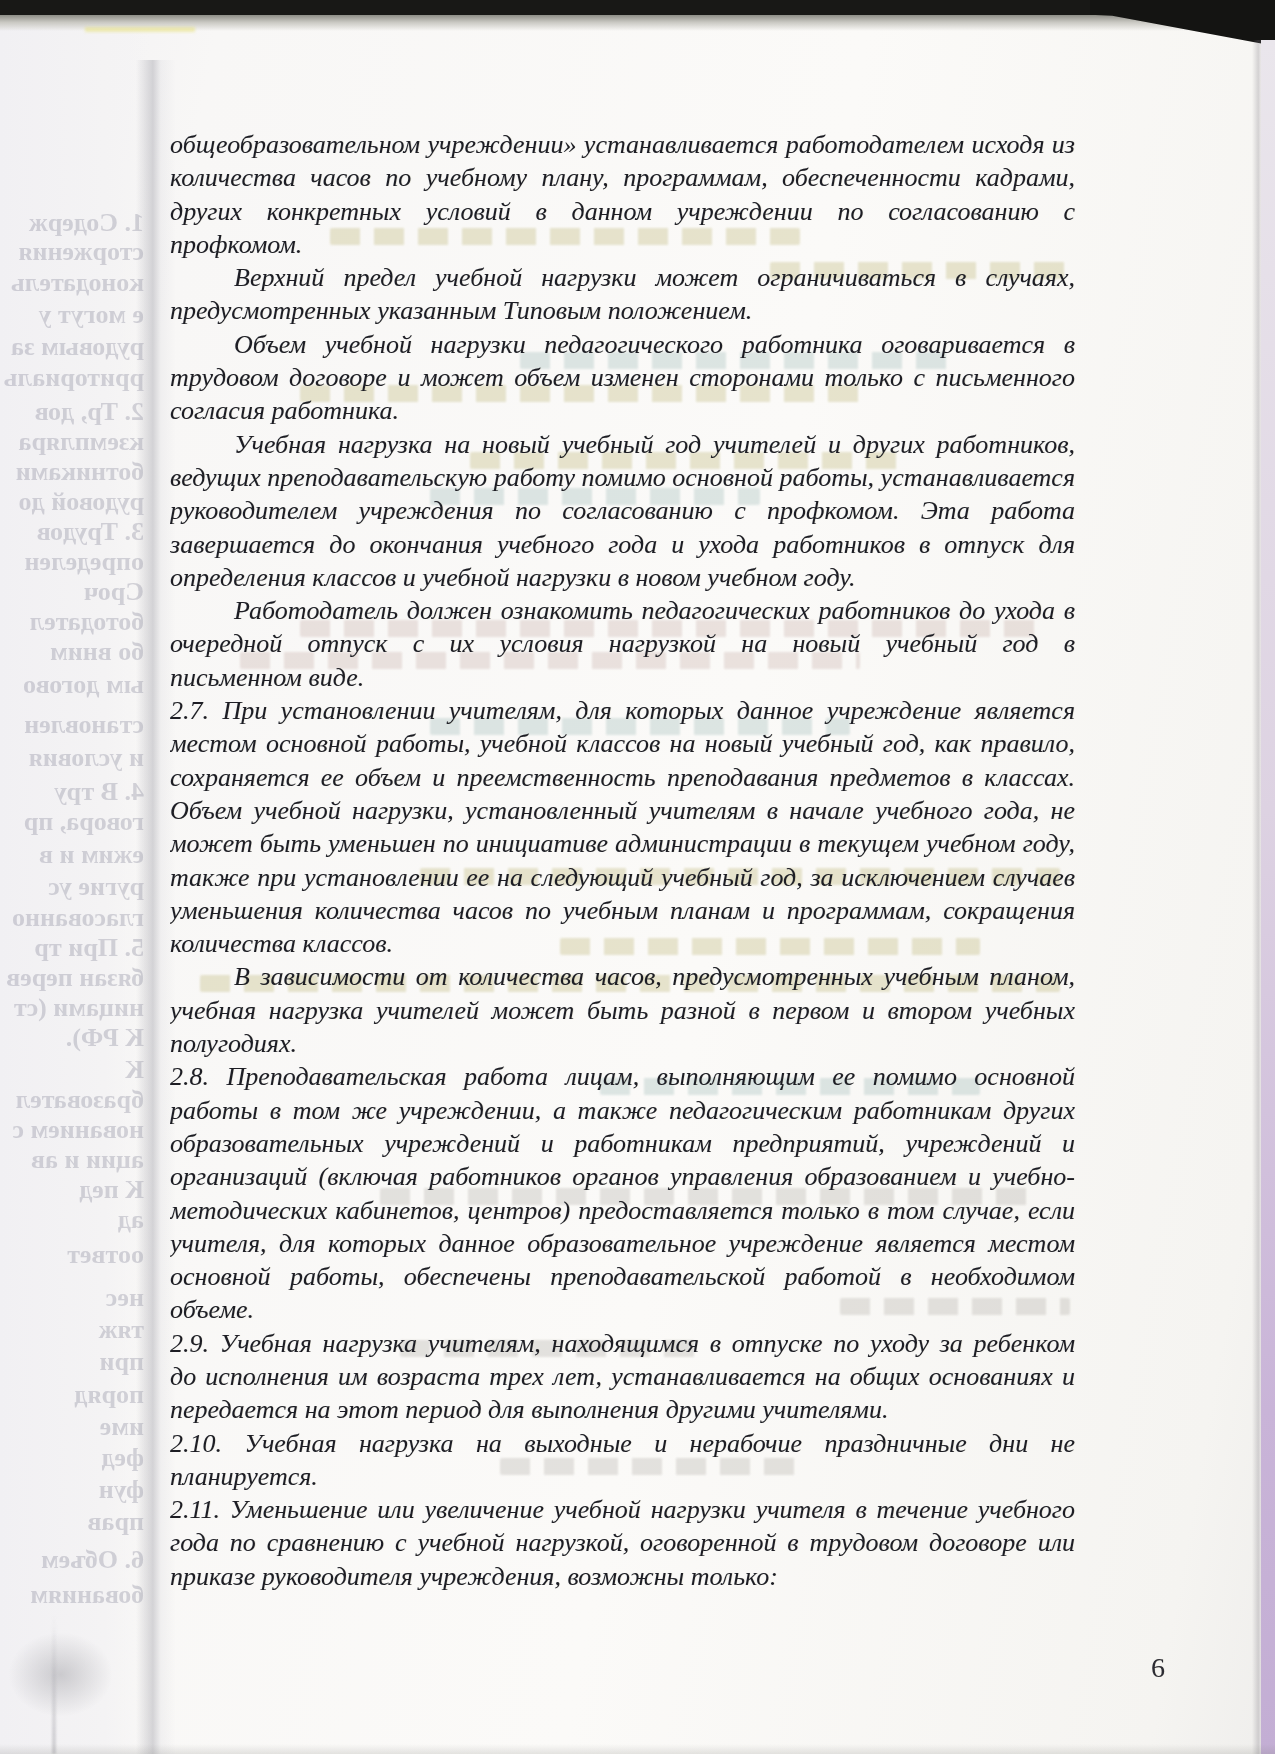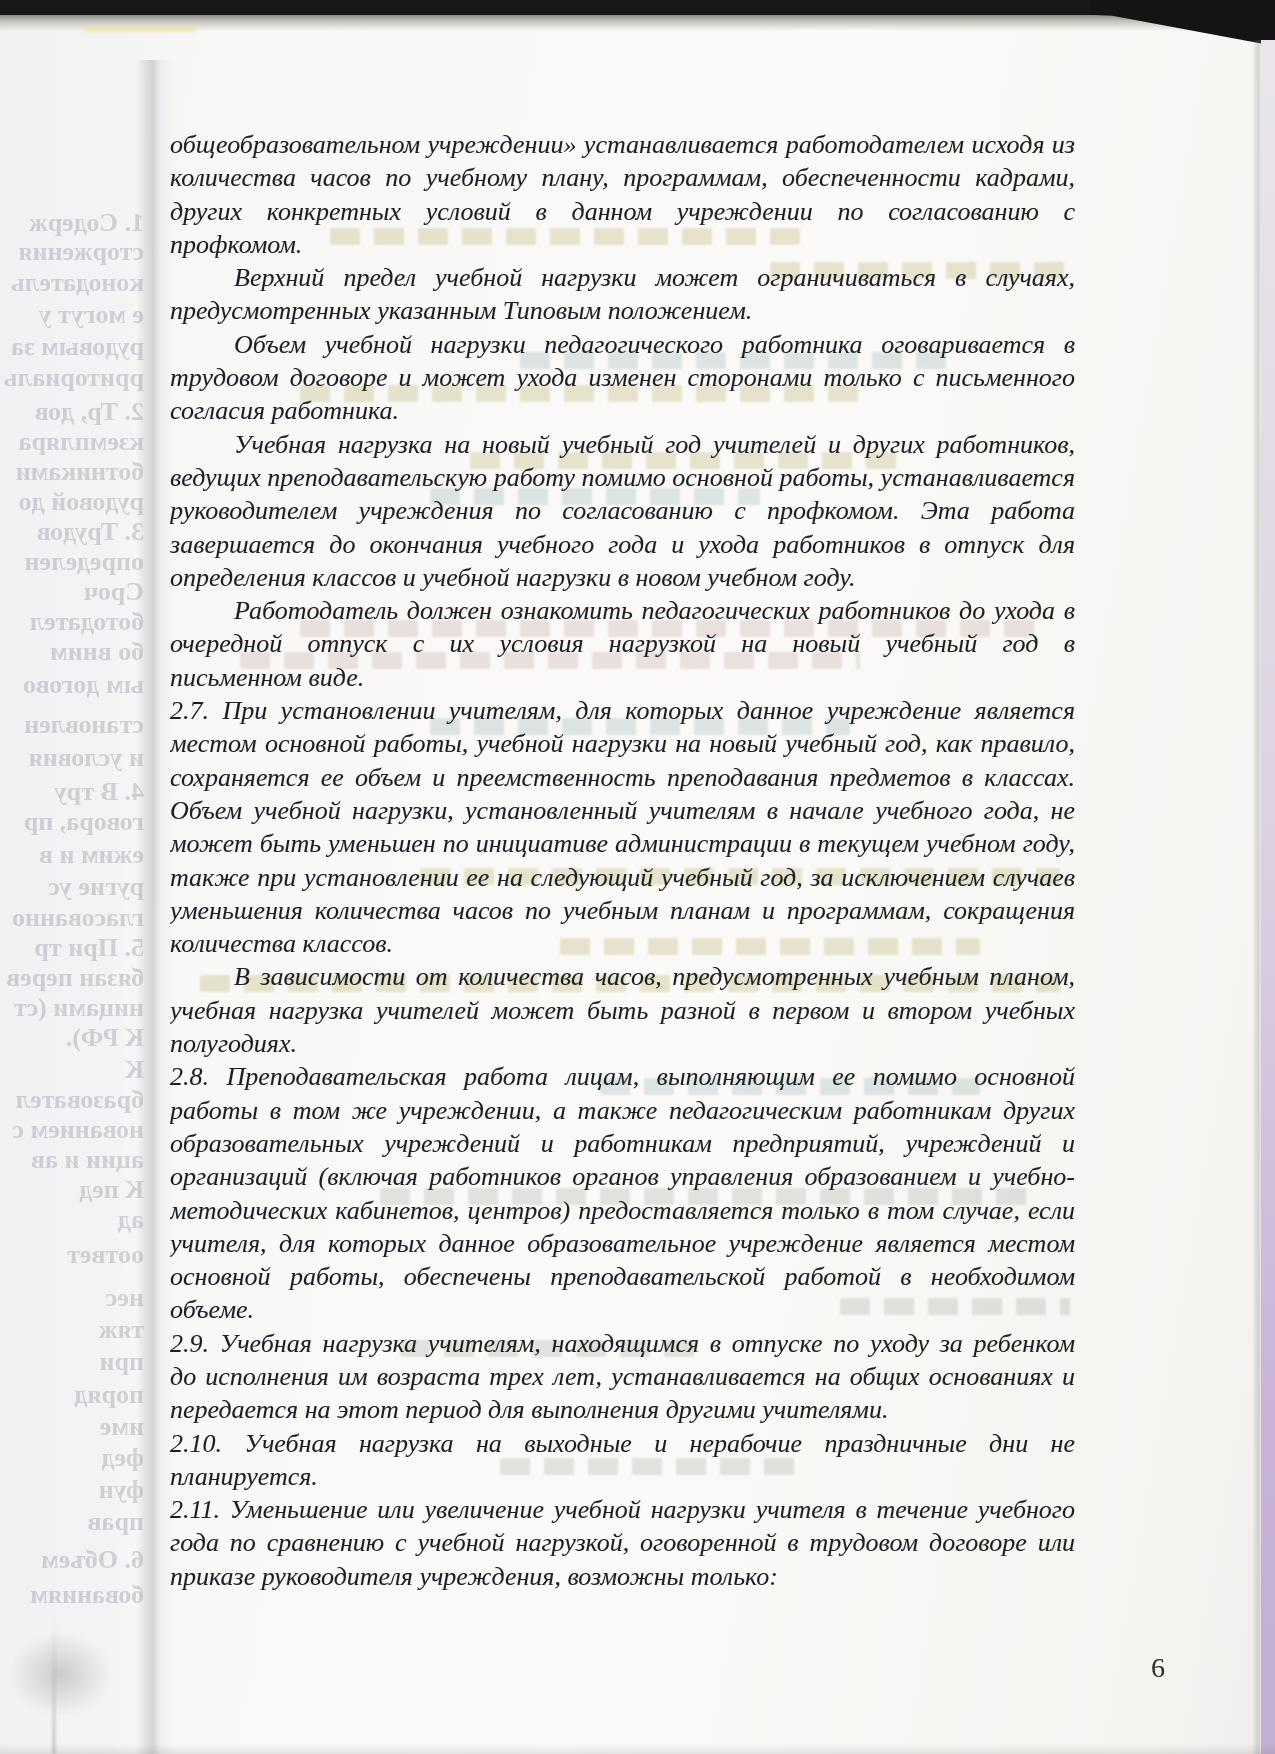--- a/index.html
+++ b/index.html
@@ -144,38 +144,38 @@
         <div class="line">количества часов по учебному плану, программам, обеспеченности кадрами,</div>
         <div class="line">других конкретных условий в данном учреждении по согласованию с</div>
         <div class="line last">профкомом.</div>
       </div>
       <div class="para">
         <div class="line indent">Верхний предел учебной нагрузки может ограничиваться в случаях,</div>
         <div class="line last">предусмотренных указанным Типовым положением.</div>
       </div>
       <div class="para">
         <div class="line indent">Объем учебной нагрузки педагогического работника оговаривается в</div>
-        <div class="line">трудовом договоре и может ухода изменен сторонами только с письменного</div>
+        <div class="line">трудовом договоре и может объем изменен сторонами только с письменного</div>
         <div class="line last">согласия работника.</div>
       </div>
       <div class="para">
         <div class="line indent">Учебная нагрузка на новый учебный год учителей и других работников,</div>
         <div class="line">ведущих преподавательскую работу помимо основной работы, устанавливается</div>
         <div class="line">руководителем учреждения по согласованию с профкомом. Эта работа</div>
         <div class="line">завершается до окончания учебного года и ухода работников в отпуск для</div>
         <div class="line last">определения классов и учебной нагрузки в новом учебном году.</div>
       </div>
       <div class="para">
         <div class="line indent">Работодатель должен ознакомить педагогических работников до ухода в</div>
         <div class="line">очередной отпуск с их условия нагрузкой на новый учебный год в</div>
         <div class="line last">письменном виде.</div>
       </div>
       <div class="para">
         <div class="line">2.7. При установлении учителям, для которых данное учреждение является</div>
-        <div class="line">местом основной работы, учебной нагрузки на новый учебный год, как правило,</div>
+        <div class="line">местом основной работы, учебной классов на новый учебный год, как правило,</div>
         <div class="line">сохраняется ее объем и преемственность преподавания предметов в классах.</div>
         <div class="line">Объем учебной нагрузки, установленный учителям в начале учебного года, не</div>
         <div class="line">может быть уменьшен по инициативе администрации в текущем учебном году, а</div>
         <div class="line">также при установлении ее на следующий учебный год, за исключением случаев</div>
         <div class="line">уменьшения количества часов по учебным планам и программам, сокращения</div>
         <div class="line last">количества классов.</div>
       </div>
       <div class="para">
         <div class="line indent">В зависимости от количества часов, предусмотренных учебным планом,</div>
         <div class="line">учебная нагрузка учителей может быть разной в первом и втором учебных</div>

